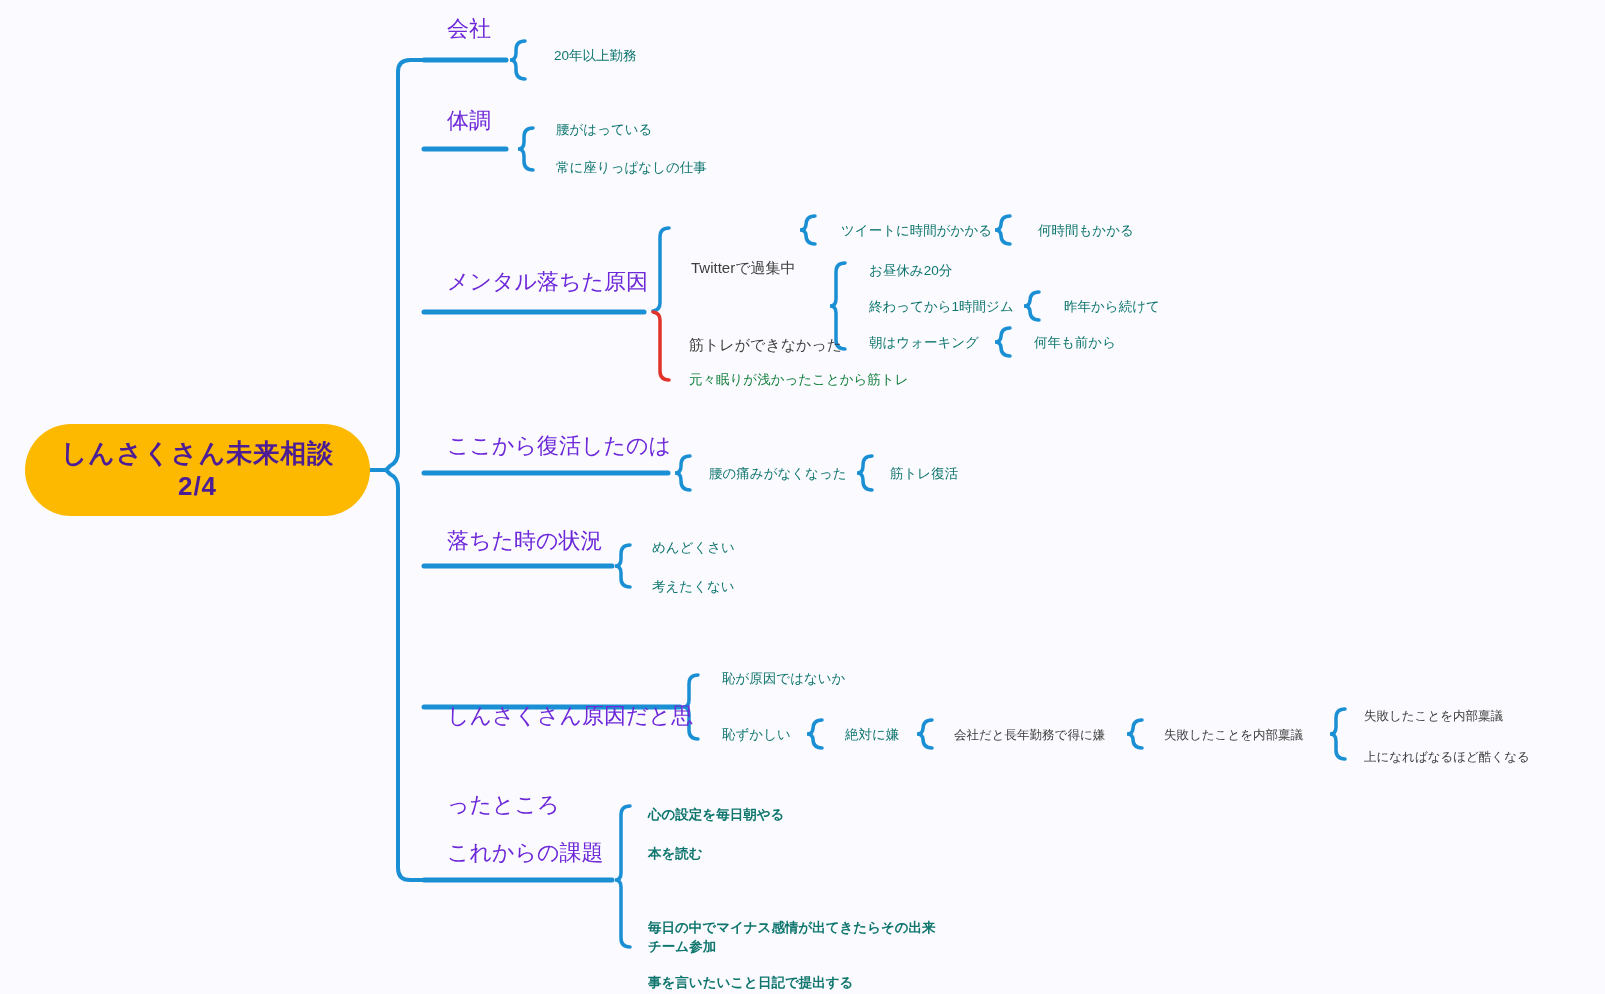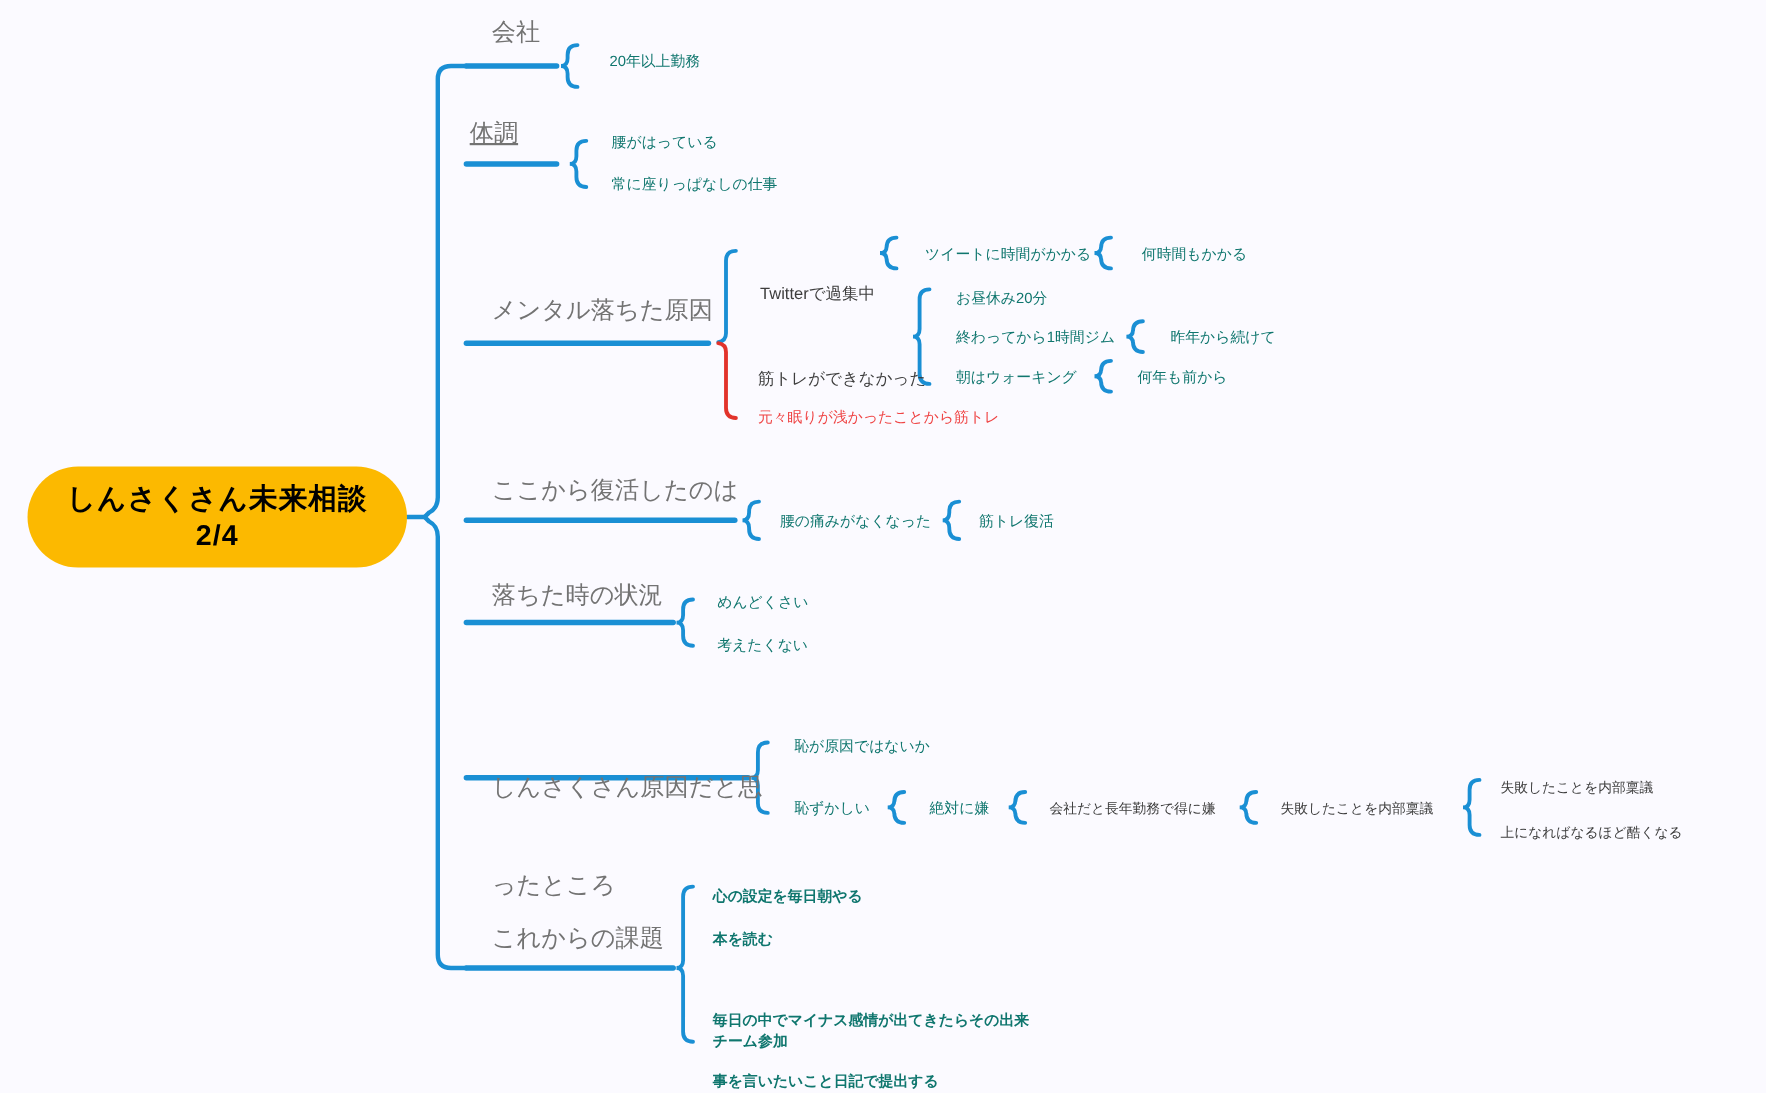--- a/index.html
+++ b/index.html
@@ -40,30 +40,30 @@
     width: 345px;
     height: 92px;
     background: #fcb900;
     border-radius: 46px;
     display: flex;
     align-items: center;
     justify-content: center;
     text-align: center;
     font-size: 26px;
     font-weight: bold;
-    color: #000000;
+    color: #4c1d95;
     letter-spacing: 1px;
     line-height: 1.28;
     box-sizing: border-box;
     padding: 0 14px;
   }
   
   .lvl1 {
     font-size: 22px;
-    color: #737373;
+    color: #6d28d9;
     font-weight: normal;
   }
   
   .lvl2 {
     font-size: 15px;
     color: #3d3d3d;
     margin-top: 39px;
   }
   
   .lvl3 {
@@ -71,21 +71,21 @@
     color: #0f766e;
   }
   .lvl4 {
     font-size: 12.5px;
     color: #3d3d3d;
   }
   .bold {
     font-weight: bold;
   }
   .red-text {
-    color: #ef4444;
+    color: #15803d;
     font-size: 13.5px;
     text-align: right;
   }
 </style>
 </head>
 <body>
 
 <div id="canvas">
 
   <svg id="wires" viewBox="0 0 1605 994" xmlns="http://www.w3.org/2000/svg">
@@ -141,21 +141,21 @@
       <path d="M630 806 Q621 806 621 815 L621 873 Q621 880 615 880 Q621 880 621 887 L621 938 Q621 947 630 947" stroke-width="3.5"></path>
     </g>
   </svg>
 
   <div id="root-node">
     <span>しんさくさん未来相談　2/4</span>
   </div>
 
   <div class="node lvl1" style="left:447px; top:14px;">会社</div>
 
-  <div class="node lvl1" style="left:427px; top:106px;text-decoration:underline;">体調</div>
+  <div class="node lvl1" style="left:447px; top:106px;">体調</div>
 
   <div class="node lvl1" style="left:447px; top:267px;">メンタル落ちた原因</div>
 
   <div class="node lvl1" style="left:447px; top:431px;">ここから復活したのは</div>
 
   <div class="node lvl1" style="left:447px; top:526px;">落ちた時の状況</div>
 
   <div class="node lvl1" style="left:447px; top:642px;">
     <div>しんさくさん原因だと思</div>
     <div>ったところ</div>

